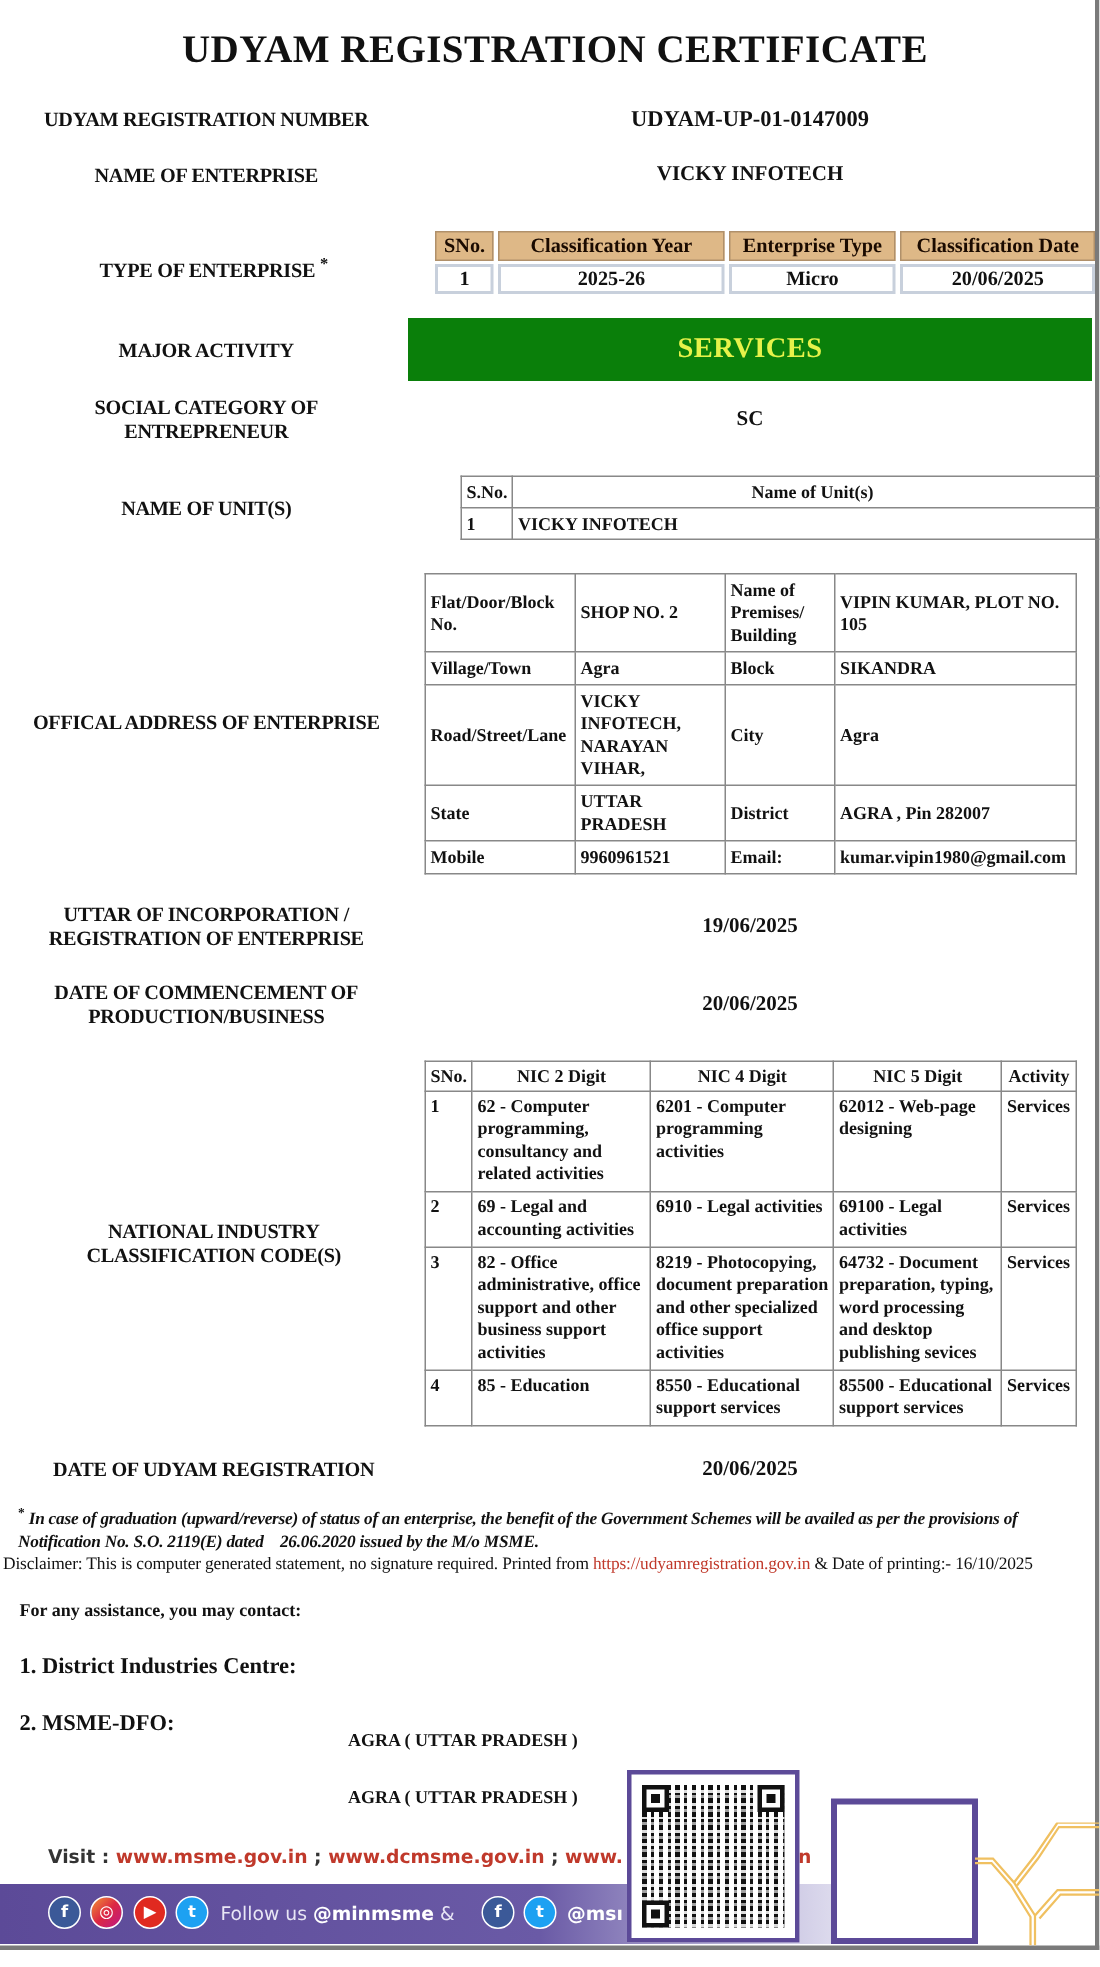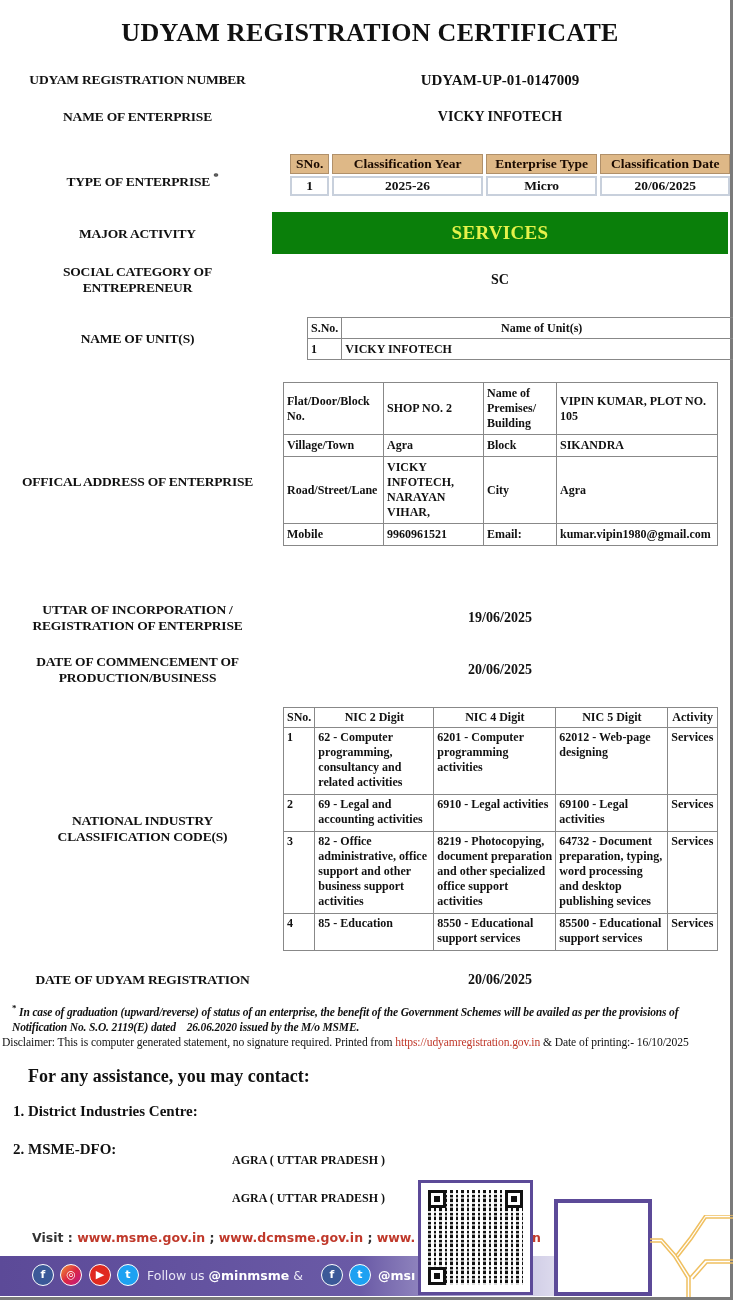--- a/index.html
+++ b/index.html
@@ -31,21 +31,21 @@
   .addr { left: 283px; top: 382px; width: 435px; }
   .addr td { vertical-align: middle !important; }
 
   .nic { left: 283px; top: 707px; width: 435px; }
 
   .footnote { position: absolute; left: 12px; top: 1001px; width: 715px; font-size: 11.5px; font-weight: bold; line-height: 15px; letter-spacing: -0.15px; }
   .footnote sup { font-size: 9px; }
   .disclaimer { position: absolute; left: 2px; top: 1035px; width: 740px; font-size: 11.6px; line-height: 15px; white-space: nowrap; letter-spacing: -0.1px; }
   .disclaimer .link { color: #c0392b; }
 
-  .assist { position: absolute; left: 13px; top: 1066px; font-size: 18px; font-weight: bold; margin-left: 15px; }
+  .assist { position: absolute; left: 13px; top: 1066px; font-size: 12px; font-weight: bold; }
   .contact-label { position: absolute; left: 13px; font-size: 15px; font-weight: bold; }
   .contact-val { position: absolute; left: 232px; font-size: 12px; font-weight: bold; margin-top: 48px; }
 
   .visit { position: absolute; left: 32px; top: 1230px; font-family: "DejaVu Sans", sans-serif; font-size: 12.5px; font-weight: bold; color: #333; white-space: nowrap; }
   .visit .link { color: #c0392b; }
   .footer-band { position: absolute; left: 0; top: 1256px; width: 600px; height: 40px; background: linear-gradient(90deg, #5c4a98 0%, #6a5aa6 60%, #c6c2e0 85%, #f3f2fa 100%); }
   .social { position: absolute; top: 1264px; width: 22px; height: 22px; border-radius: 50%; border: 1.5px solid #fff; color: #fff; font-family: "DejaVu Sans", sans-serif; font-size: 11px; font-weight: bold; text-align: center; line-height: 19px; }
   .follow { position: absolute; left: 147px; top: 1268px; font-family: "DejaVu Sans", sans-serif; font-size: 12.5px; color: #e8e6f5; white-space: nowrap; }
   .follow b { color: #fff; }
 
@@ -134,20 +134,26 @@
       <td>Agra</td>
       <td>Block</td>
       <td>SIKANDRA</td>
     </tr>
     <tr style="height:67px;">
       <td>Road/Street/Lane</td>
       <td>VICKY INFOTECH, NARAYAN VIHAR,</td>
       <td>City</td>
       <td>Agra</td>
     </tr>
+    <tr style="height:37px;">
+      <td>State</td>
+      <td>UTTAR PRADESH</td>
+      <td>District</td>
+      <td>AGRA , Pin 282007</td>
+    </tr>
     <tr style="height:22px;">
       <td>Mobile</td>
       <td>9960961521</td>
       <td>Email:</td>
       <td>kumar.vipin1980@gmail.com</td>
     </tr>
   </tbody>
     </table>
 
   <div class="lbl" style="left:10px;top:602px;width:255px;">

